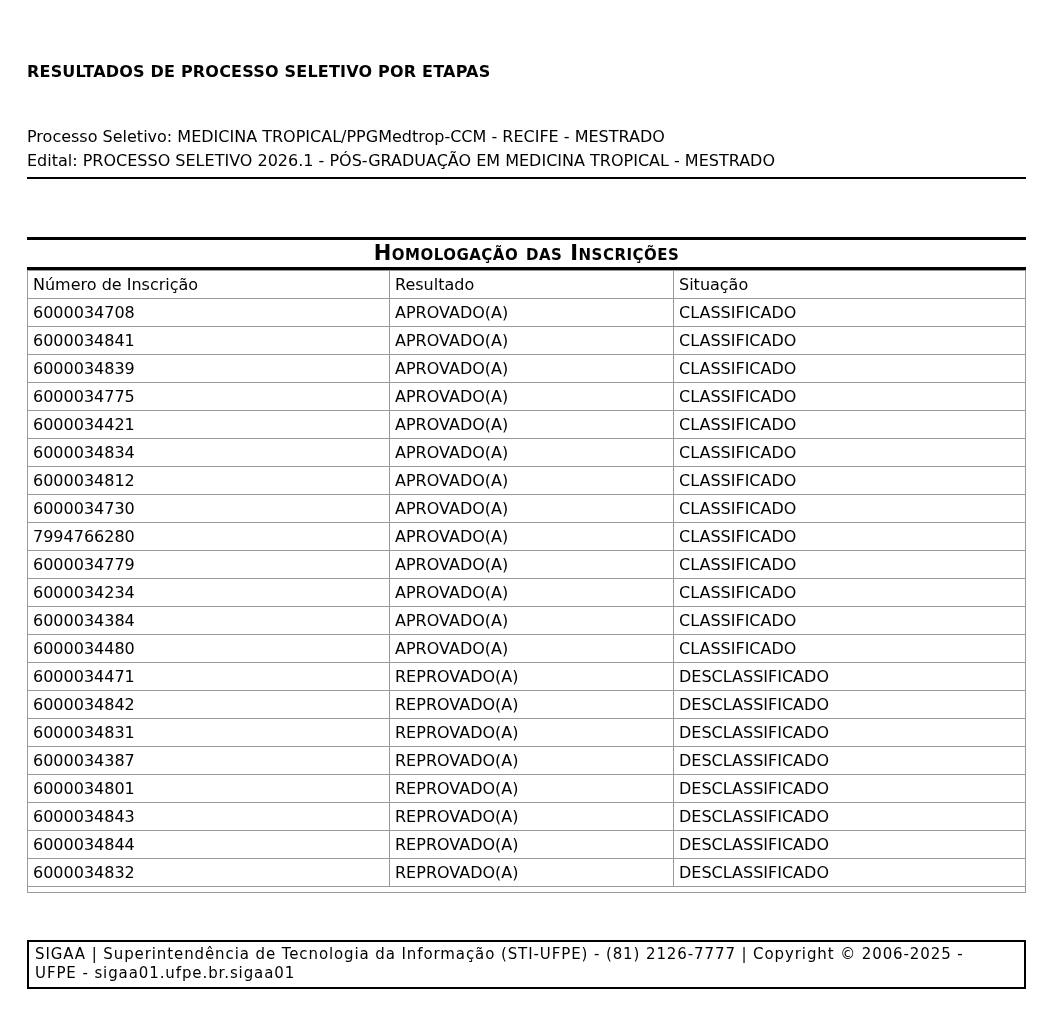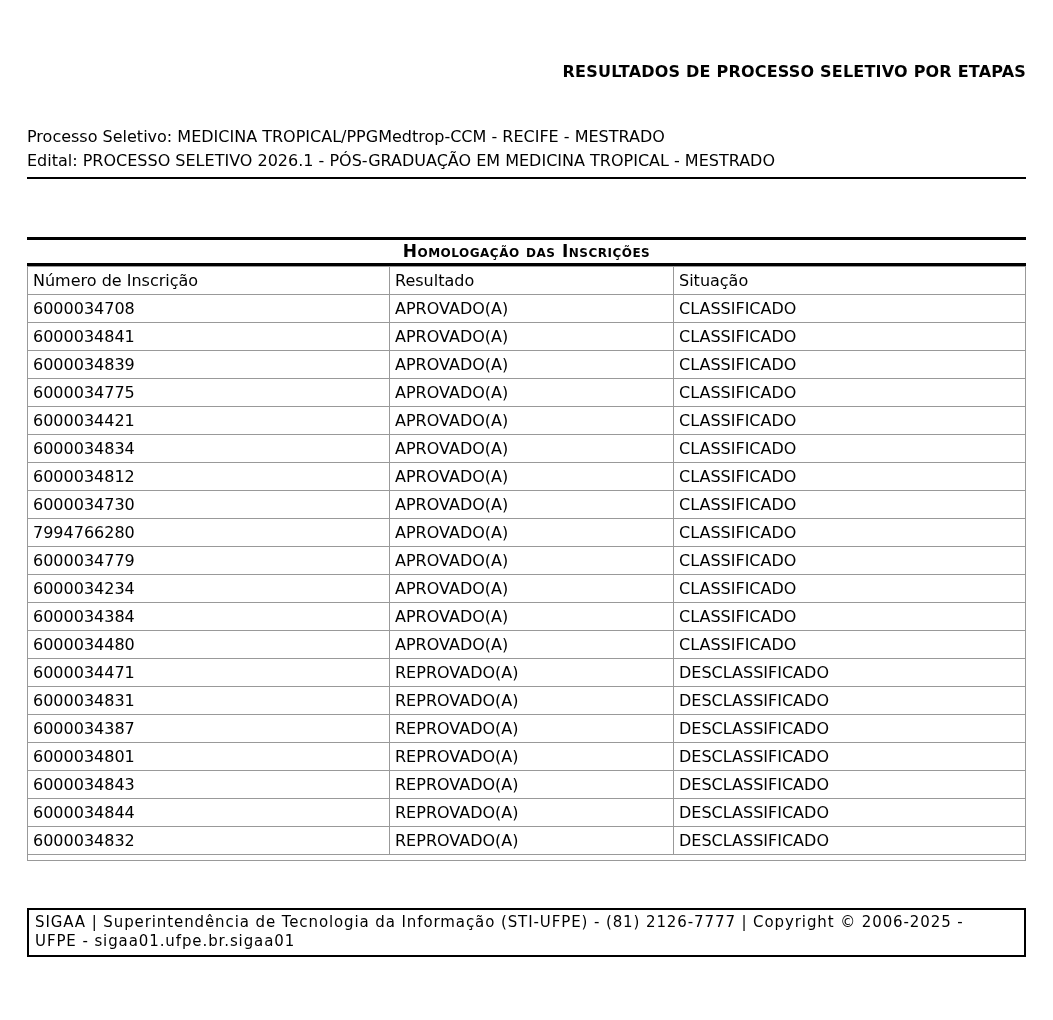--- a/index.html
+++ b/index.html
@@ -21,42 +21,42 @@
     width: 1053px;
     height: 1020px;
     padding: 0 27px;
     background: var(--background);
     overflow: hidden;
   }
   .title {
     margin: 62px 0 0 0;
     font-size: 16px;
     font-weight: bold;
-    text-align: right;
+    text-align: left;
     letter-spacing: 0.2px;
   }
   .info {
     margin-top: 44px;
     line-height: 24px;
     border-bottom: 2px solid var(--rule);
     padding-bottom: 4px;
   }
   .info-line b { font-weight: normal; }
   table.results {
     width: 100%;
     border-collapse: collapse;
     table-layout: fixed;
     margin-top: 58px;
   }
   table.results caption {
     caption-side: top;
     text-align: center;
     font-weight: bold;
     font-variant: small-caps;
-    font-size: 17px;
+    font-size: 21px;
     letter-spacing: 0.5px;
     border-top: 3px solid var(--rule);
     border-bottom: 3px solid var(--rule);
     padding: 1px 0 2px 0;
   }
   table.results th,
   table.results td {
     border: 1px solid var(--table-border);
     font-weight: normal;
     text-align: left;
@@ -178,20 +178,25 @@
           <td>6000034480</td>
           <td>APROVADO(A)</td>
           <td>CLASSIFICADO</td>
         </tr>
         <tr>
           <td>6000034471</td>
           <td>REPROVADO(A)</td>
           <td>DESCLASSIFICADO</td>
         </tr>
         <tr>
+          <td>6000034842</td>
+          <td>REPROVADO(A)</td>
+          <td>DESCLASSIFICADO</td>
+        </tr>
+        <tr>
           <td>6000034831</td>
           <td>REPROVADO(A)</td>
           <td>DESCLASSIFICADO</td>
         </tr>
         <tr>
           <td>6000034387</td>
           <td>REPROVADO(A)</td>
           <td>DESCLASSIFICADO</td>
         </tr>
         <tr>

